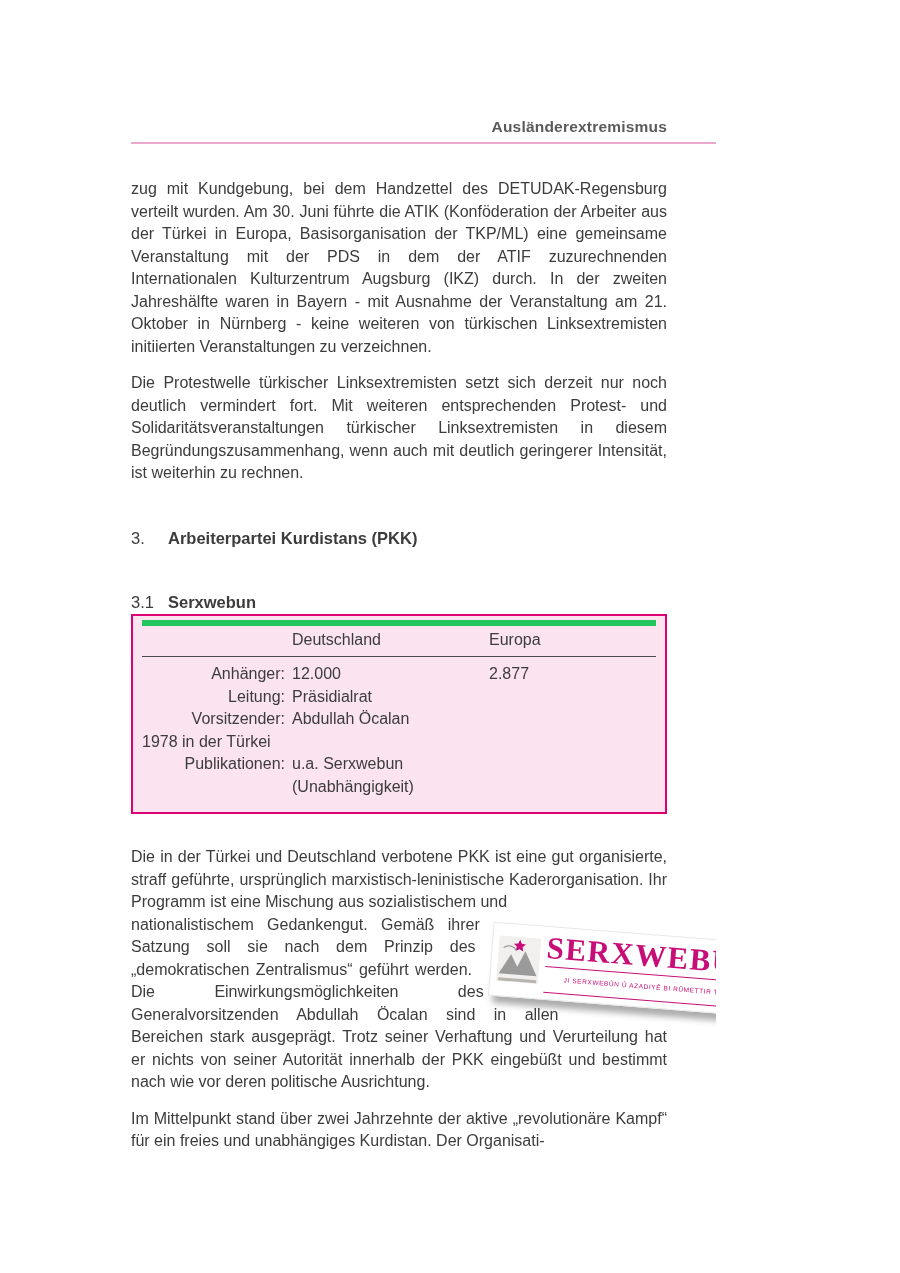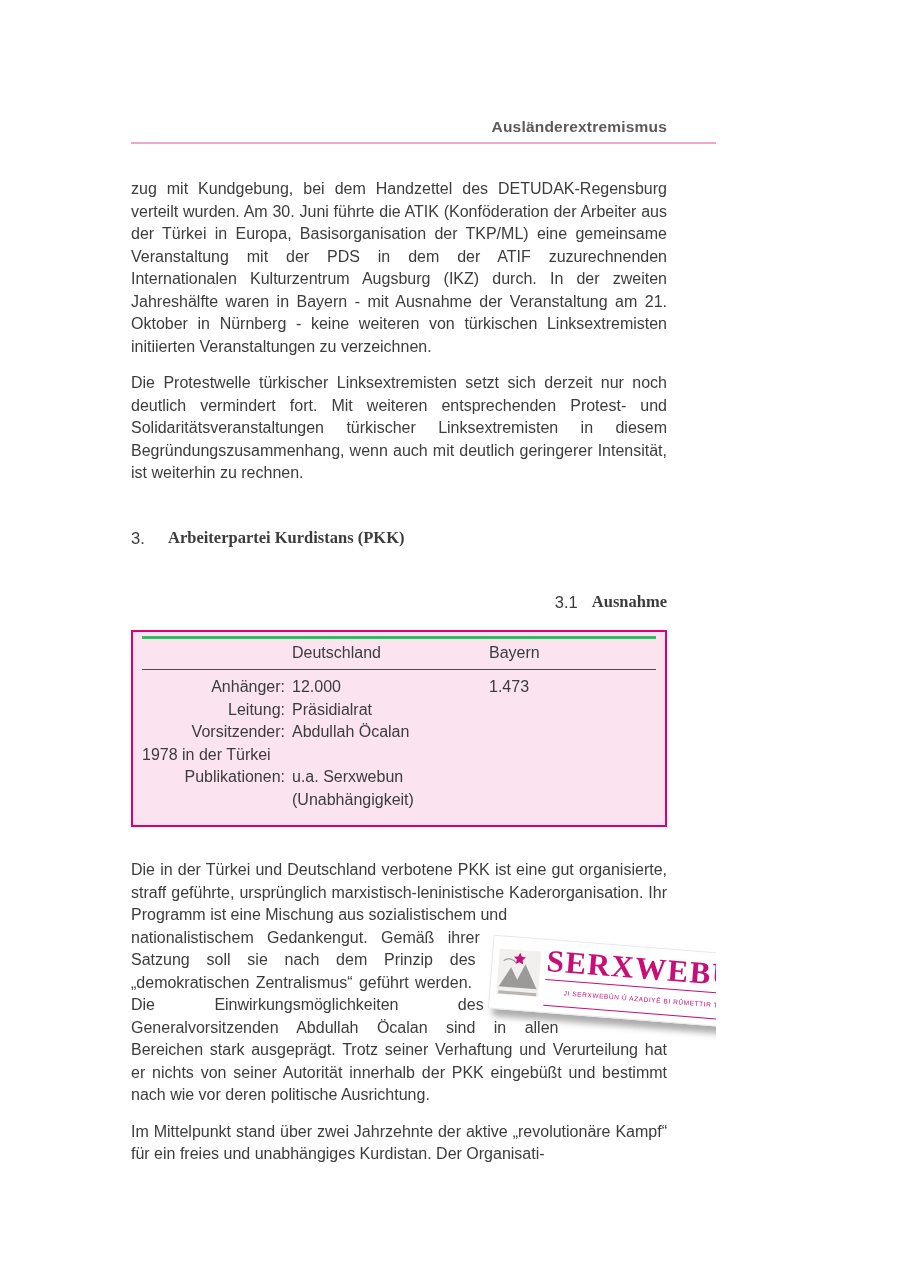--- a/index.html
+++ b/index.html
@@ -52,38 +52,38 @@
 
   
   .section-heading {
     display: flex;
     margin-top: 42px;
     margin-bottom: 13px;
     font-size: 16.5px;
     text-align: left;
   }
   .section-heading .h-num { width: 37px; flex: 0 0 37px; font-weight: normal; }
-  .section-heading .h-title { font-weight: bold; font-family: Liberation Serif, serif; }
-  .subsection-heading { margin-bottom: 16px; justify-content: flex-end; }
+  .section-heading .h-title { font-weight: bold; }
+  .subsection-heading { margin-bottom: 0; }
 
   
   .infobox {
     border: 2px solid #dc0074;
     background: #fbe3f0;
     padding: 4px 9px 14px 9px;
     margin-bottom: 28px;
     text-align: left;
   }
   .ib-grid {
     display: grid;
     grid-template-columns: 143px 190px 1fr;
     column-gap: 7px;
   }
   .ib-head {
-    border-top: 3px solid #22c55e;
+    border-top: 6px solid #22c55e;
     border-bottom: 1px solid #4a4a4a;
     padding: 3px 0 5px 0;
     margin-bottom: 6px;
   }
   .ib-row { line-height: 22.5px; }
   .ib-label { text-align: right; color: #3c3c3c; }
   .ib-note { font-size: 12.5px; line-height: 14px; margin-top: -3px; padding-bottom: 4px; }
 
   
   .clip-float {
@@ -149,34 +149,34 @@
 
     <div class="para">Die Protestwelle türkischer Linksextremisten setzt sich derzeit nur noch deutlich vermindert fort. Mit weiteren entsprechenden Protest- und Solidaritätsveranstaltungen türkischer Linksextremisten in diesem Begründungszusammenhang, wenn auch mit deutlich geringerer Intensität, ist weiterhin zu rechnen.</div>
 
     <div class="section-heading">
       <span class="h-num">3.</span>
       <span class="h-title">Arbeiterpartei Kurdistans (PKK)</span>
     </div>
 
     <div class="section-heading subsection-heading">
       <span class="h-num">3.1</span>
-      <span class="h-title">Ausnahme</span>
+      <span class="h-title">Serxwebun</span>
     </div>
 
     <div class="infobox">
       <div class="ib-grid ib-head">
         <span></span>
         <span>Deutschland</span>
-        <span>Bayern</span>
+        <span>Europa</span>
       </div>
 
       <div class="ib-grid ib-row">
         <span class="ib-label">Anhänger:</span>
         <span>12.000</span>
-        <span>1.473</span>
+        <span>2.877</span>
       </div>
 
       <div class="ib-grid ib-row">
         <span class="ib-label">Leitung:</span>
         <span>Präsidialrat</span>
         <span></span>
       </div>
 
       <div class="ib-grid ib-row">
         <span class="ib-label">Vorsitzender:</span>

